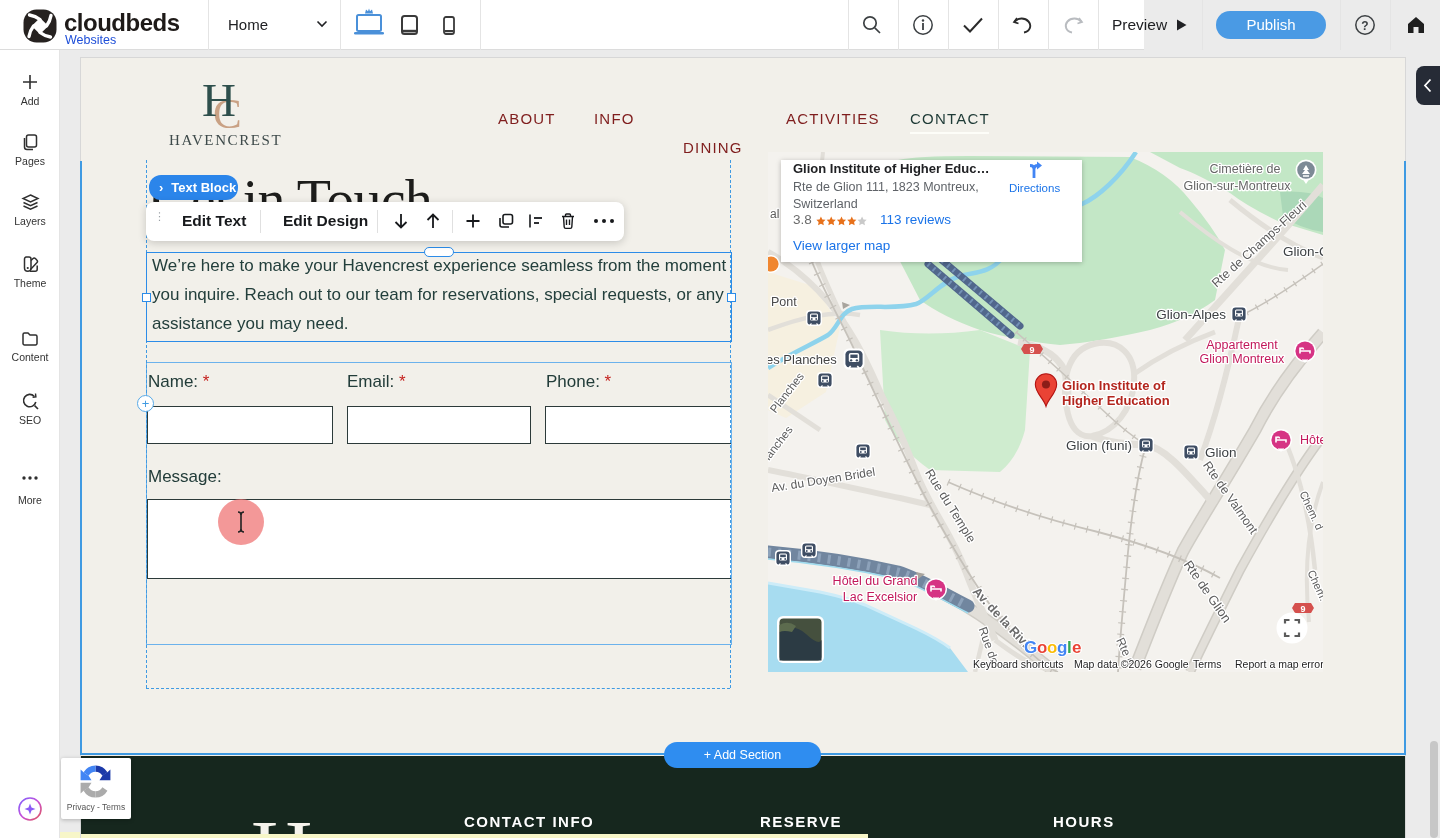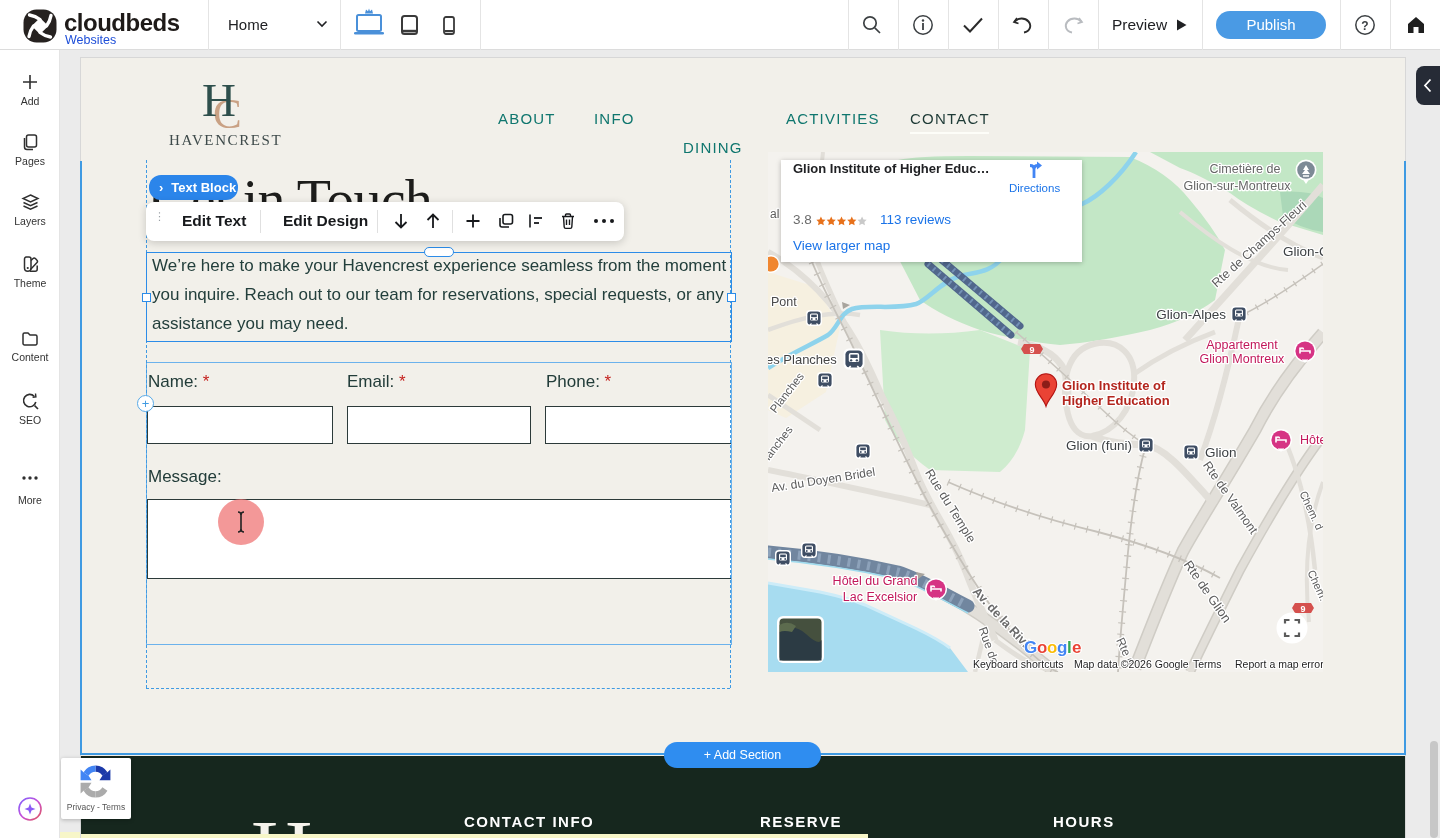--- a/index.html
+++ b/index.html
@@ -1,28 +1,28 @@
 <!DOCTYPE html>
 <html><head>
 <meta charset="utf-8">
 <style>
   * { margin:0; padding:0; box-sizing:border-box; }
   html,body { width:1440px; height:838px; overflow:hidden; font-family:"Liberation Sans", sans-serif; background:#ebebeb; }
   .abs { position:absolute; }
   
-  #topbar { position:absolute; left:0; top:0; width:1440px; height:50px; background:#fff; border-bottom:1px solid #dcdcdc; z-index:50; }
+  #topbar { position:absolute; left:0; top:0; width:1144px; height:50px; background:#fff; border-bottom:1px solid #dcdcdc; z-index:50; }
   .tb-div { position:absolute; top:0; width:1px; height:50px; background:#e4e4e4; }
   
   #sidebar { position:absolute; left:0; top:50px; width:60px; height:788px; background:#fff; border-right:1px solid #e4e4e4; z-index:40; }
   .sb-item { position:absolute; left:0; width:60px; text-align:center; color:#333; font-size:10.5px; }
   .sb-item svg { display:block; margin:0 auto 4px auto; }
   
   #canvas { position:absolute; left:80px; top:57px; width:1326px; height:781px; background:#f2f0ea; border:1px solid #d7d7d7; border-bottom:none; overflow:hidden; z-index:1; }
   
-  .nav-link { position:absolute; top:52px; font-size:15px; letter-spacing:1.2px; color:#0f766e; }
+  .nav-link { position:absolute; top:52px; font-size:15px; letter-spacing:1.2px; color:#7f1d1d; }
   
   .field-label { position:absolute; font-size:17px; color:#223c39; }
   .req { color:#c5221f; }
   .input-box { position:absolute; background:#fff; border:1.6px solid #2c3a39; }
   
   .dashedv { position:absolute; width:0; border-left:1px dashed #3f9ae2; }
   .dashedh { position:absolute; height:0; border-top:1px dashed #3f9ae2; }
 </style>
 </head>
 <body>
@@ -477,20 +477,21 @@
   <text x="205" y="516">Keyboard shortcuts</text>
   <text x="306" y="516">Map data ©2026 Google</text>
   <text x="425" y="516">Terms</text>
   <text x="467" y="516">Report a map error</text>
  </g>
 </svg>
 </div>
 
 <div class="abs" style="left:781px;top:160px;width:301px;height:102px;background:#fff;box-shadow:0 1px 5px rgba(0,0,0,0.25);z-index:12;">
   <div class="abs" style="left:12px;top:1px;font-size:13px;font-weight:bold;color:#202124;">Glion Institute of Higher Educ…</div>
+  <div class="abs" style="left:12px;top:19px;font-size:12.5px;color:#5f6368;line-height:17px;">Rte de Glion 111, 1823 Montreux,<br>Switzerland</div>
   <div class="abs" style="left:12px;top:52px;font-size:13.5px;color:#6b6b6b;">3.8</div>
   <svg class="abs" style="left:35px;top:56px" width="51" height="10" viewBox="0 0 62 12">
     <g fill="#e7711b">
         <path d="M6 0.5 L7.7 4.1 L11.6 4.6 L8.8 7.3 L9.5 11.2 L6 9.3 L2.5 11.2 L3.2 7.3 L0.4 4.6 L4.3 4.1 Z"></path>
         <path transform="translate(12.5,0)" d="M6 0.5 L7.7 4.1 L11.6 4.6 L8.8 7.3 L9.5 11.2 L6 9.3 L2.5 11.2 L3.2 7.3 L0.4 4.6 L4.3 4.1 Z"></path>
         <path transform="translate(25,0)" d="M6 0.5 L7.7 4.1 L11.6 4.6 L8.8 7.3 L9.5 11.2 L6 9.3 L2.5 11.2 L3.2 7.3 L0.4 4.6 L4.3 4.1 Z"></path>
         <path transform="translate(37.5,0)" d="M6 0.5 L7.7 4.1 L11.6 4.6 L8.8 7.3 L9.5 11.2 L6 9.3 L2.5 11.2 L3.2 7.3 L0.4 4.6 L4.3 4.1 Z"></path>
       </g>
     <path transform="translate(50,0)" d="M6 0.5 L7.7 4.1 L11.6 4.6 L8.8 7.3 L9.5 11.2 L6 9.3 L2.5 11.2 L3.2 7.3 L0.4 4.6 L4.3 4.1 Z" fill="#c9c9c9"></path>
   </svg>

